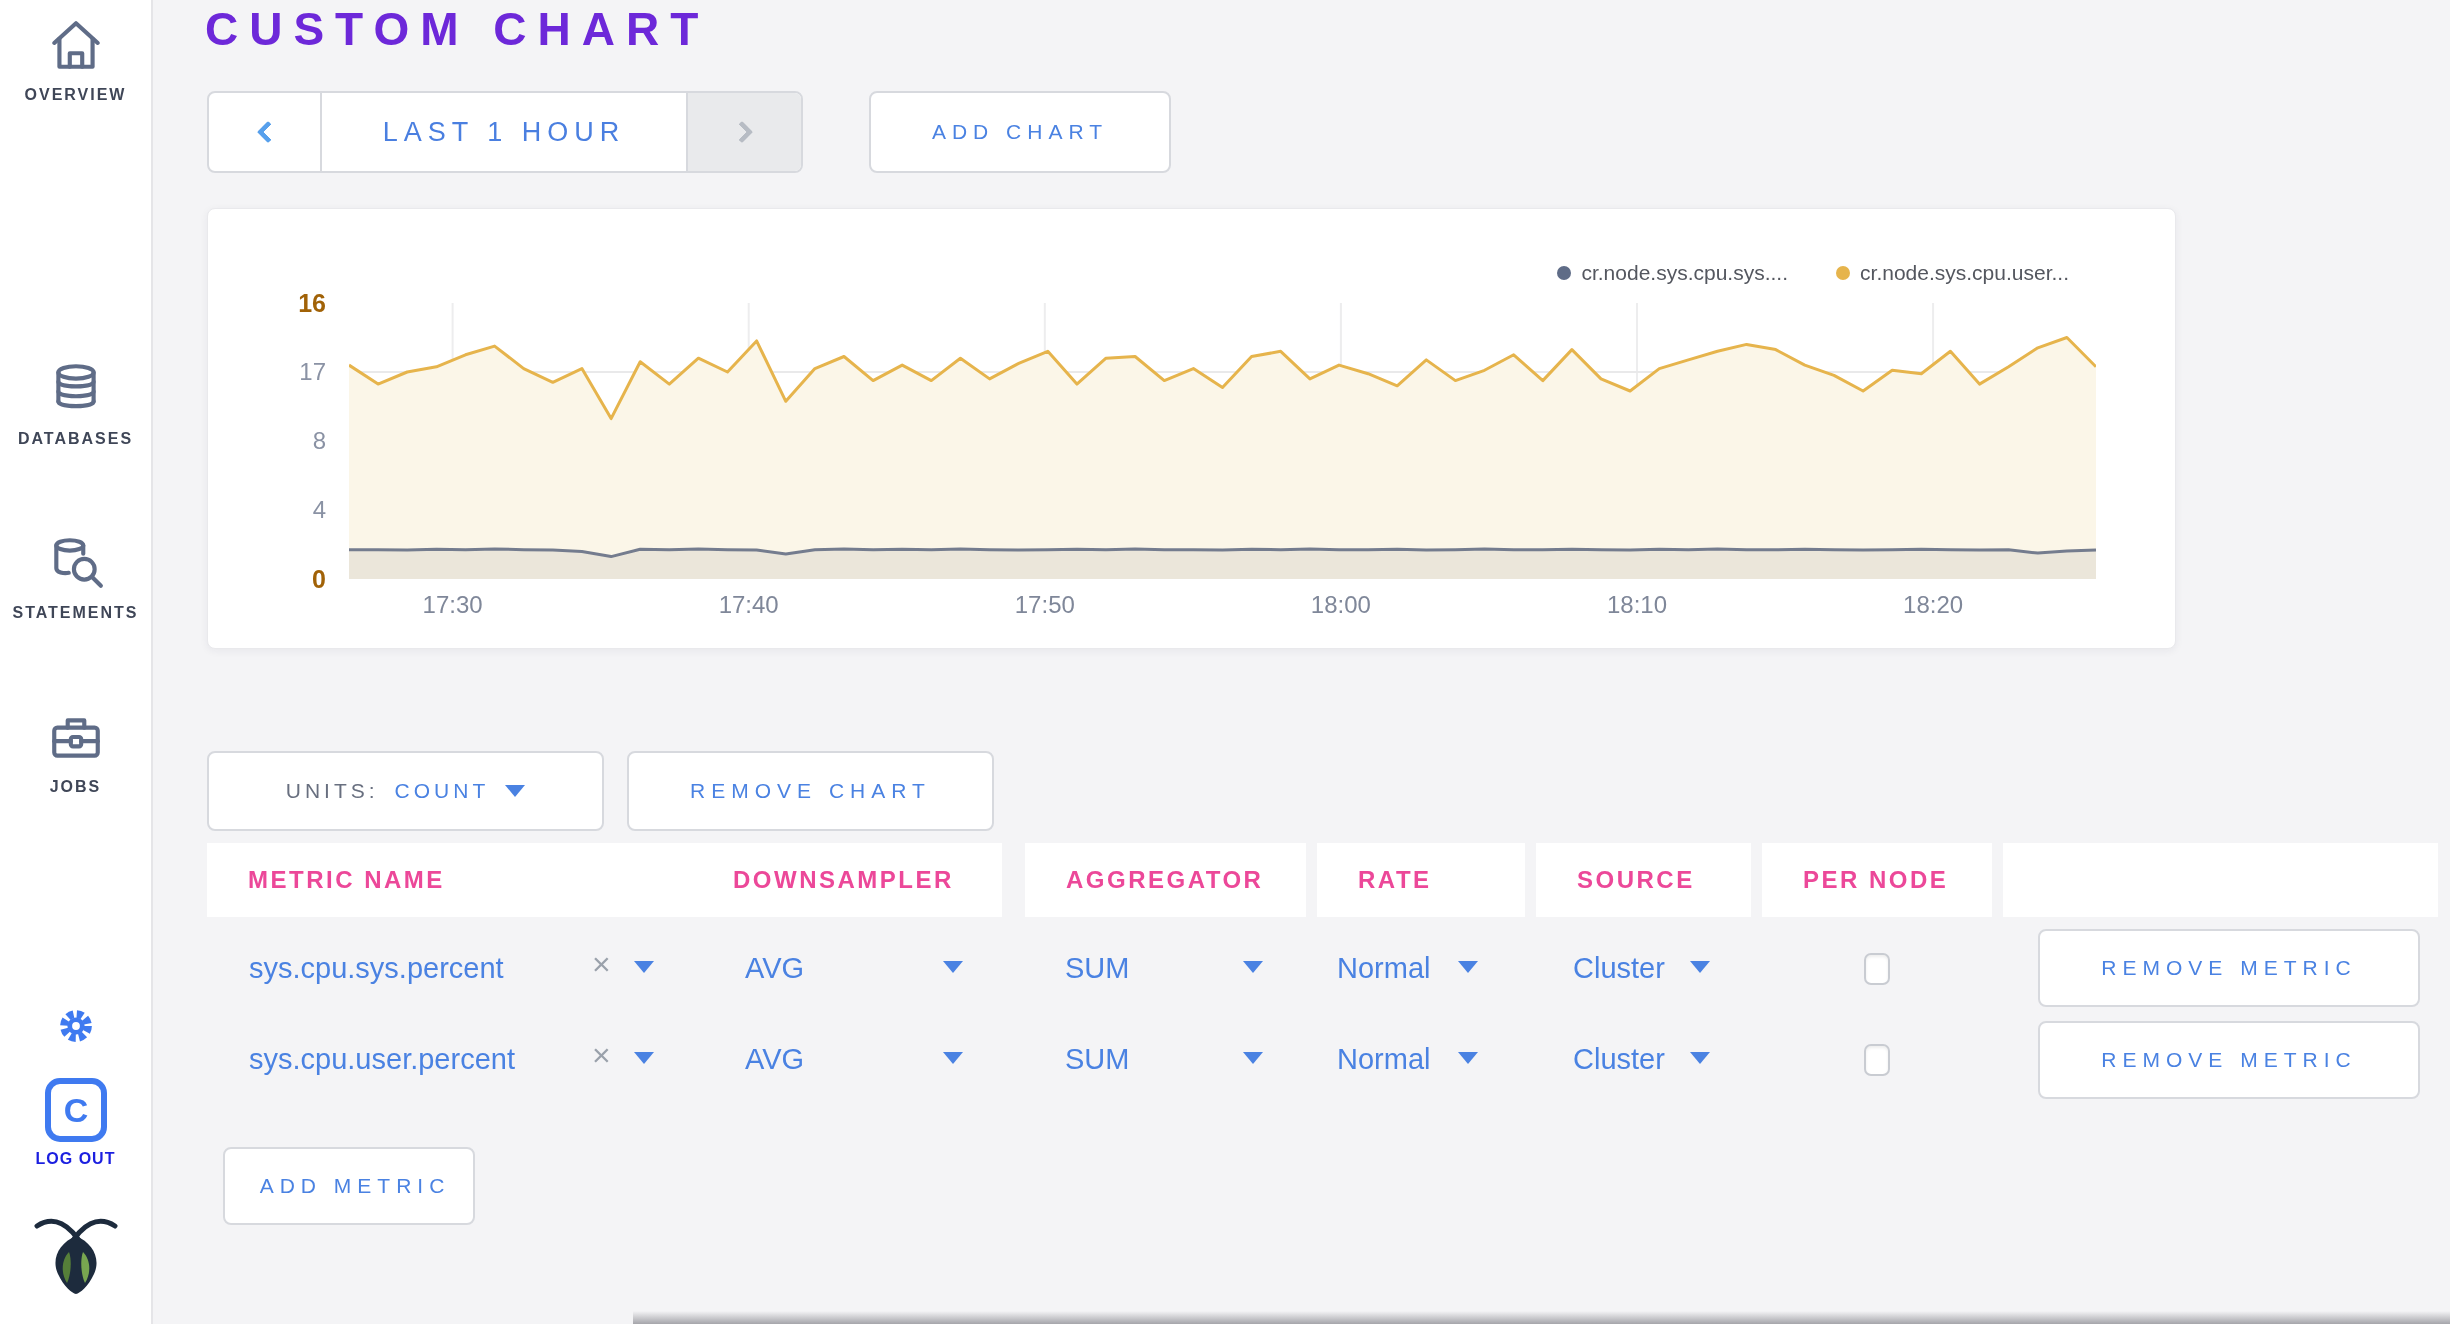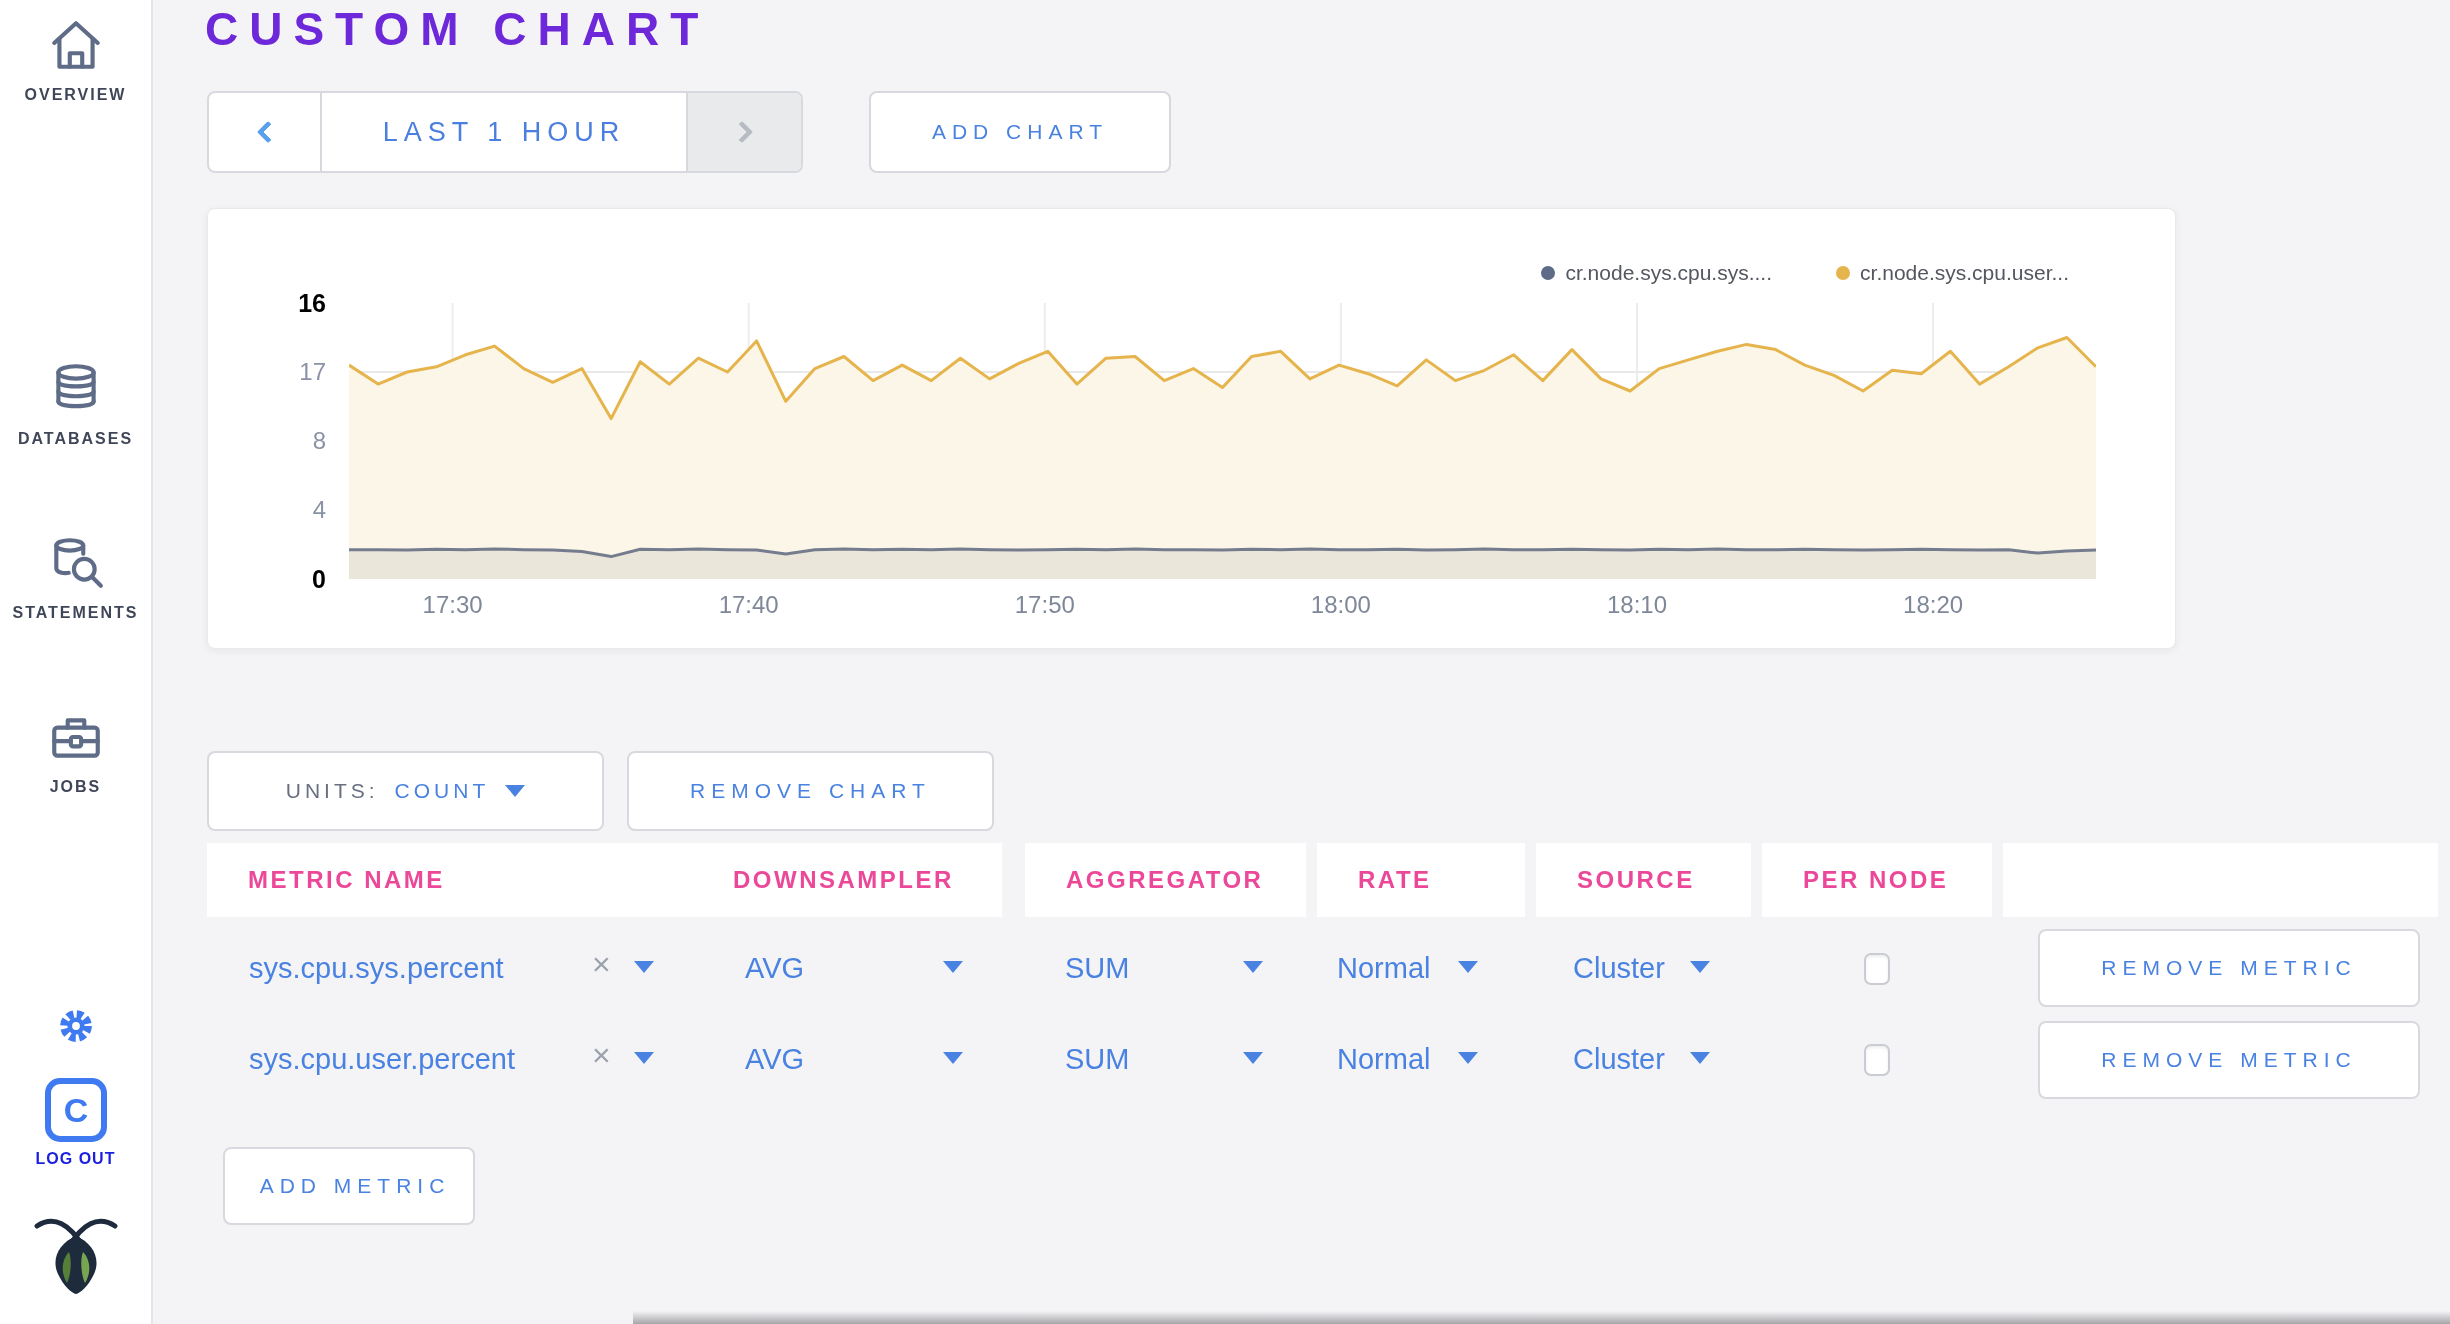--- a/index.html
+++ b/index.html
@@ -44,27 +44,27 @@
   .chev { width:16px; height:16px; border-left:5px solid #57a0ec; border-bottom:5px solid #57a0ec;
           transform:rotate(45deg); border-radius:2px; margin-left:6px; }
   .chev.right { border-color:#b7bcc4; transform:rotate(-135deg); margin-left:-6px; }
   .btn { position:absolute; background:#fff; border:2px solid var(--border); border-radius:8px;
          display:flex; align-items:center; justify-content:center; color:var(--accent);
          font-size:21px; letter-spacing:6px; cursor:pointer; }
   
   .chart-card { position:absolute; left:207px; top:208px; width:1969px; height:441px;
                 background:#fff; border:1px solid #e9e9ec; border-radius:8px;
                 box-shadow:0 2px 8px rgba(40,40,60,.06); }
-  .legend { position:absolute; top:52px; right:106px; display:flex; gap:64px; }
+  .legend { position:absolute; top:52px; right:106px; display:flex; gap:48px; }
   .legend-item { display:flex; align-items:center; gap:10px; }
   .legend-dot { width:14px; height:14px; border-radius:50%; }
   .legend-label { font-size:21px; color:#54575f; }
   .ylab { position:absolute; left:0; width:118px; text-align:right; font-size:24px;
           color:#8a92a4; height:32px; line-height:32px; }
-  .ylab.strong { color:#000000; font-weight:700; font-size:25px; }
+  .ylab.strong { color:#a16207; font-weight:700; font-size:25px; }
   #plot { position:absolute; left:141px; top:86px; }
   #plot text { font-size:24px; fill:#7f8799; font-family:"Liberation Sans",sans-serif; }
   
   .units-btn { left:207px; top:751px; width:397px; height:80px; gap:16px; letter-spacing:4px; }
   .units-label { color:#686f7f; }
   .caret { width:0; height:0; border-left:10px solid transparent;
            border-right:10px solid transparent; border-top:12px solid var(--accent); }
   
   .th { position:absolute; top:843px; height:74px; background:#fff; line-height:74px;
         padding-left:41px; font-size:24px; font-weight:700; letter-spacing:2.5px;

